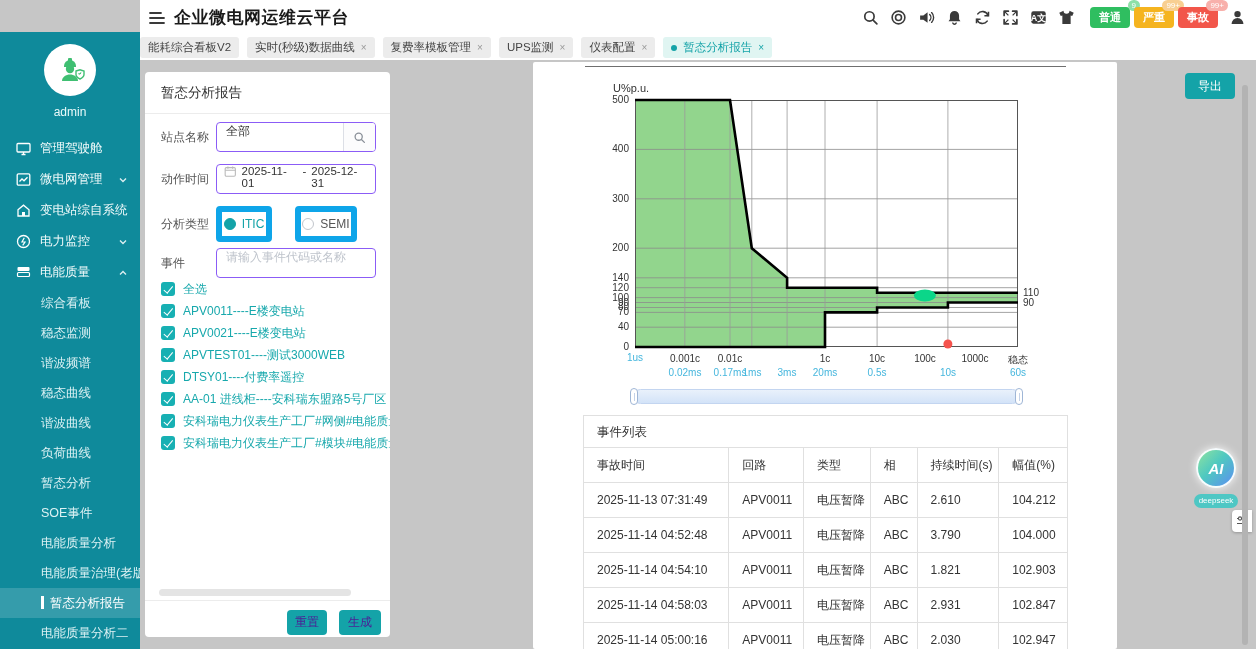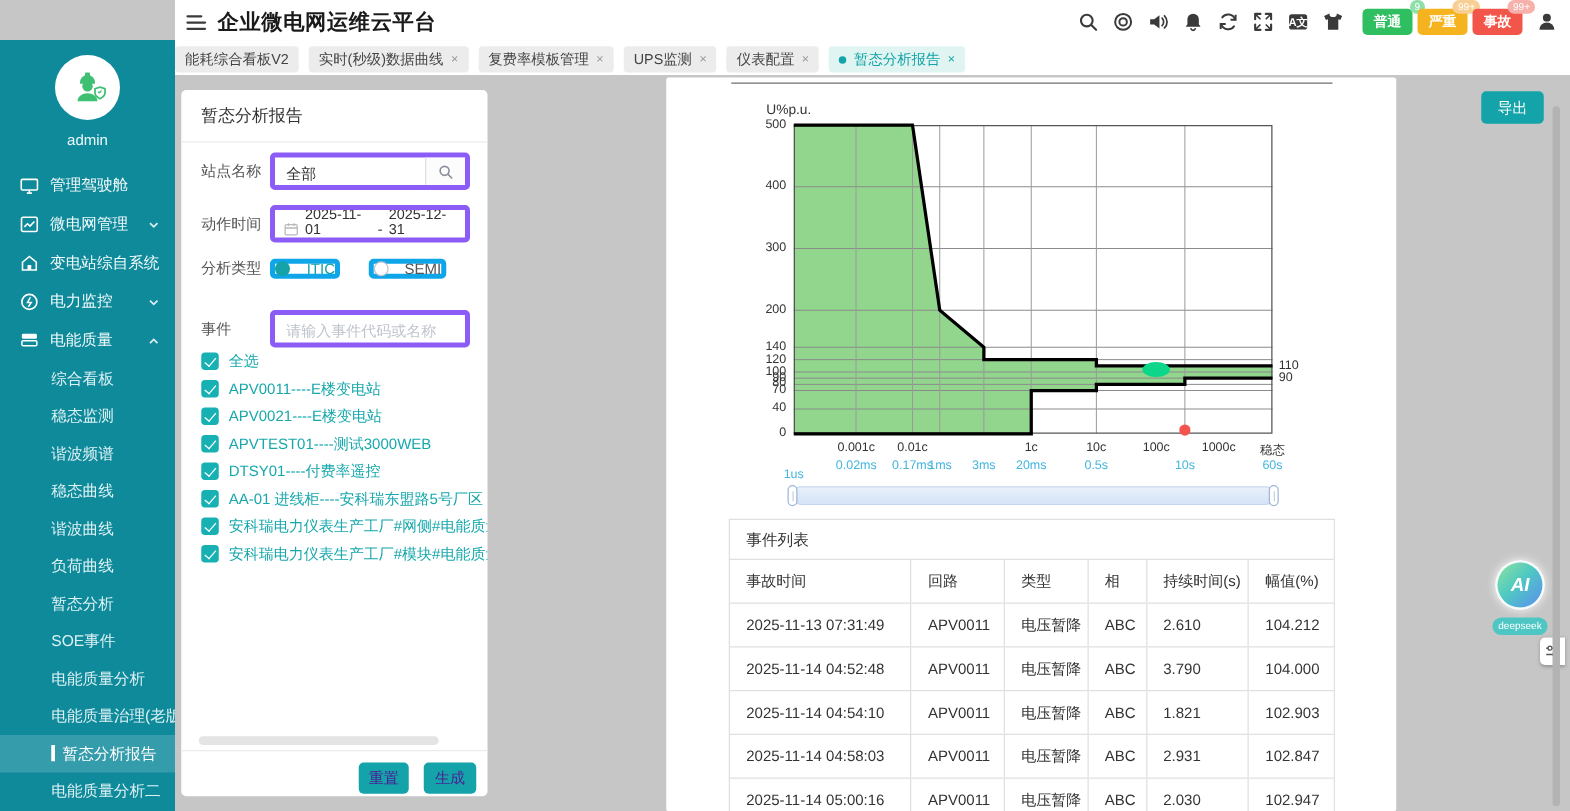--- a/index.html
+++ b/index.html
@@ -38,27 +38,27 @@
   .tab.active .tclose { color:#14a3a8; }
 
   
   .content { position:absolute; left:140px; top:60px; width:1116px; height:589px; background:#c6c6c6; }
 
   
   .filter-card { position:absolute; left:5px; top:12px; width:245px; height:565px; background:#fff; border-radius:4px; overflow:hidden; }
   .fc-title { height:42px; line-height:42px; padding-left:16px; font-size:13.5px; color:#333; border-bottom:1px solid #ececec; }
   .frow { position:absolute; left:16px; right:14px; display:flex; align-items:center; }
   .flabel { width:55px; font-size:12px; color:#555; flex:0 0 55px; }
-  .finput { flex:1; height:30px; border:4px solid #8b5cf6; border-radius:4px; display:flex; align-items:flex-end; font-size:12px; color:#333; background:#fff; overflow:hidden; }
+  .finput { flex:1; height:30px; border:1px solid #8b5cf6; border-radius:4px; display:flex; align-items:flex-start; font-size:12px; color:#333; background:#fff; overflow:hidden; }
   .finput .fval { flex:1; padding-left:9px; }
   .fsearch-btn { width:32px; height:100%; border-left:1px solid #dcdfe6; display:flex; align-items:center; justify-content:center; background:#fcfcfd; cursor:pointer; }
   .date-box { gap:5px; padding:0 7px; }
   .date-box span { font-size:11.5px; color:#333; }
   .cal-icon { width:13px; height:13px; opacity:.45; }
-  .radio-chip { height:16px; border:4px solid #0ea5e9; border-radius:4px; display:flex; align-items:center; justify-content:space-between; gap:6px; font-size:12px; color:#555; cursor:pointer; background:#fff; }
+  .radio-chip { height:36px; border:6px solid #0ea5e9; border-radius:4px; display:flex; align-items:center; justify-content:center; gap:6px; font-size:12px; color:#555; cursor:pointer; background:#fff; }
   .radio-chip .rdot { width:12px; height:12px; border-radius:50%; border:1px solid #c2c6cc; background:#fff; }
   .radio-chip.sel { color:#14a3a8; }
   .radio-chip.sel .rdot { background:#14a3a8; border-color:#14a3a8; box-shadow:inset 0 0 0 2px #14a3a8; }
   .placeholder { color:#bfc4cc !important; }
   .cklist { position:absolute; left:16px; top:206px; right:0; }
   .ckrow { display:flex; align-items:center; height:22px; font-size:12px; color:#17a8ac; white-space:nowrap; cursor:pointer; }
   .ckbox { width:14px; height:14px; background:#17b0b3; border-radius:3px; margin-right:8px; position:relative; flex:0 0 14px; }
   .ckbox:after { content:""; position:absolute; left:4.5px; top:1.5px; width:3.5px; height:7.5px; border:solid #fff; border-width:0 1.8px 1.8px 0; transform:rotate(40deg); }
   .hscroll { position:absolute; left:14px; top:517px; width:192px; height:7px; border-radius:4px; background:#e4e4e4; cursor:pointer; }
   .fc-footer { position:absolute; left:0; right:0; top:528px; bottom:0; border-top:1px solid #ececec; }
@@ -392,21 +392,21 @@
           <span class="ytick" style="left:66px;top:279px">0</span>
           <span class="rlab" style="left:490px;top:225px">110</span>
           <span class="rlab" style="left:490px;top:235px">90</span>
           <span class="xtickc" style="left:152px;top:291px">0.001c</span>
           <span class="xtickc" style="left:197px;top:291px">0.01c</span>
           <span class="xtickc" style="left:292px;top:291px">1c</span>
           <span class="xtickc" style="left:344px;top:291px">10c</span>
           <span class="xtickc" style="left:392px;top:291px">100c</span>
           <span class="xtickc" style="left:442px;top:291px">1000c</span>
           <span class="xtickc" style="left:485px;top:291px">稳态</span>
-          <span class="xtickt" style="left:102px;top:312px">1us</span>
+          <span class="xtickt" style="left:102px;top:290px">1us</span>
           <span class="xtickt" style="left:152px;top:305px">0.02ms</span>
           <span class="xtickt" style="left:197px;top:305px">0.17ms</span>
           <span class="xtickt" style="left:219px;top:305px">1ms</span>
           <span class="xtickt" style="left:254px;top:305px">3ms</span>
           <span class="xtickt" style="left:292px;top:305px">20ms</span>
           <span class="xtickt" style="left:344px;top:305px">0.5s</span>
           <span class="xtickt" style="left:415px;top:305px">10s</span>
           <span class="xtickt" style="left:485px;top:305px">60s</span>
         </div>
       <div class="datazoom">

